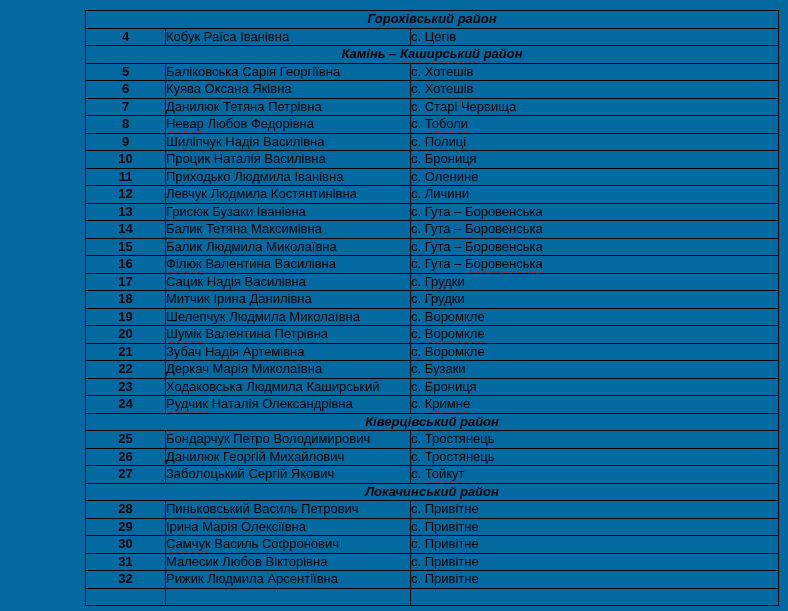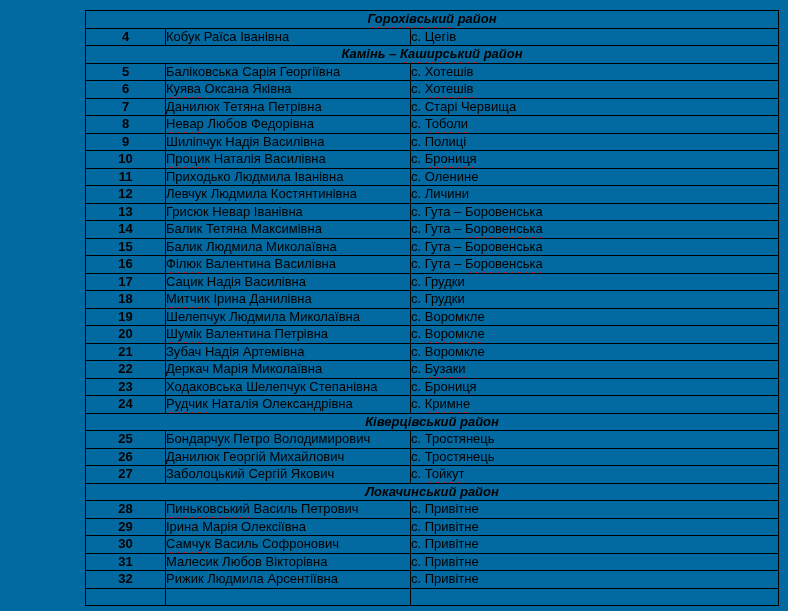--- a/index.html
+++ b/index.html
@@ -116,21 +116,21 @@
           <td class="name"><span>Приходько Людмила Іванівна</span></td>
           <td class="village"><span>с. Оленине</span></td>
         </tr>
         <tr>
           <td class="num">12</td>
           <td class="name"><span>Левчук Людмила Костянтинівна</span></td>
           <td class="village"><span>с. Личини</span></td>
         </tr>
         <tr>
           <td class="num">13</td>
-          <td class="name"><span class="sq">Грисюк</span><span> Невар Іванівна</span></td>
+          <td class="name"><span class="sq">Грисюк</span><span> Бузаки Іванівна</span></td>
           <td class="village"><span>с. Гута – </span><span class="sq">Боровенська</span></td>
         </tr>
         <tr>
           <td class="num">14</td>
           <td class="name"><span>Балик Тетяна Максимівна</span></td>
           <td class="village"><span>с. Гута – </span><span class="sq">Боровенська</span></td>
         </tr>
         <tr>
           <td class="num">15</td>
           <td class="name"><span>Балик Людмила Миколаївна</span></td>
@@ -166,21 +166,21 @@
           <td class="name"><span>Зубач Надія Артемівна</span></td>
           <td class="village"><span>с. </span><span class="sq">Воромкле</span></td>
         </tr>
         <tr>
           <td class="num">22</td>
           <td class="name"><span>Деркач Марія Миколаївна</span></td>
           <td class="village"><span>с. </span><span class="sq">Бузаки</span></td>
         </tr>
         <tr>
           <td class="num">23</td>
-          <td class="name"><span class="sq">Ходаковська</span><span> Шелепчук Степанівна</span></td>
+          <td class="name"><span class="sq">Ходаковська</span><span> Людмила Каширський</span></td>
           <td class="village"><span>с. </span><span class="sq">Брониця</span></td>
         </tr>
         <tr>
           <td class="num">24</td>
           <td class="name"><span class="sq">Рудчик</span><span> Наталія Олександрівна</span></td>
           <td class="village"><span>с. </span><span class="sq">Кримне</span></td>
         </tr>
         <tr class="district">
           <td colspan="3"><span>Ківерцівський район</span></td>
         </tr>

